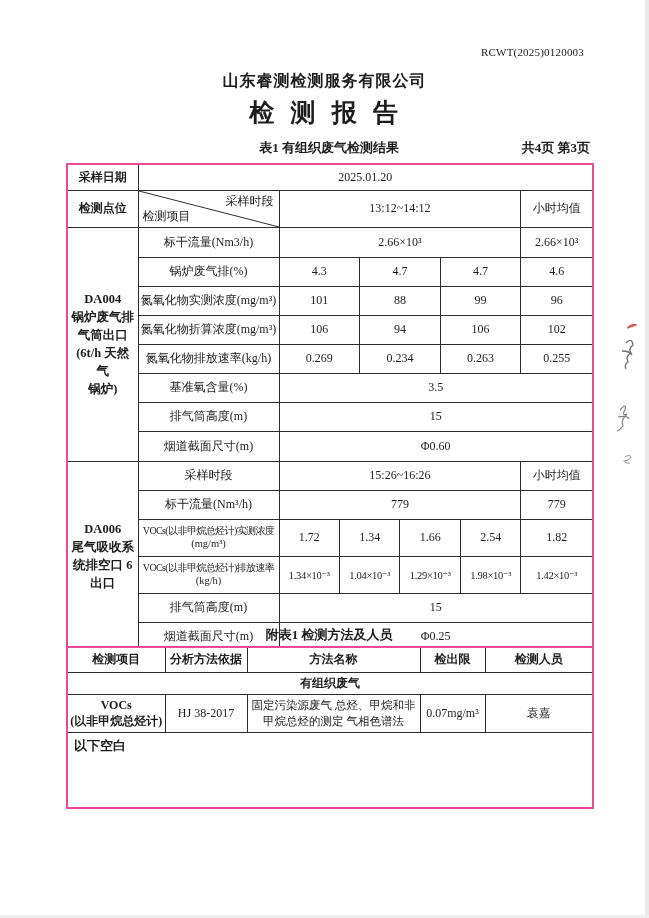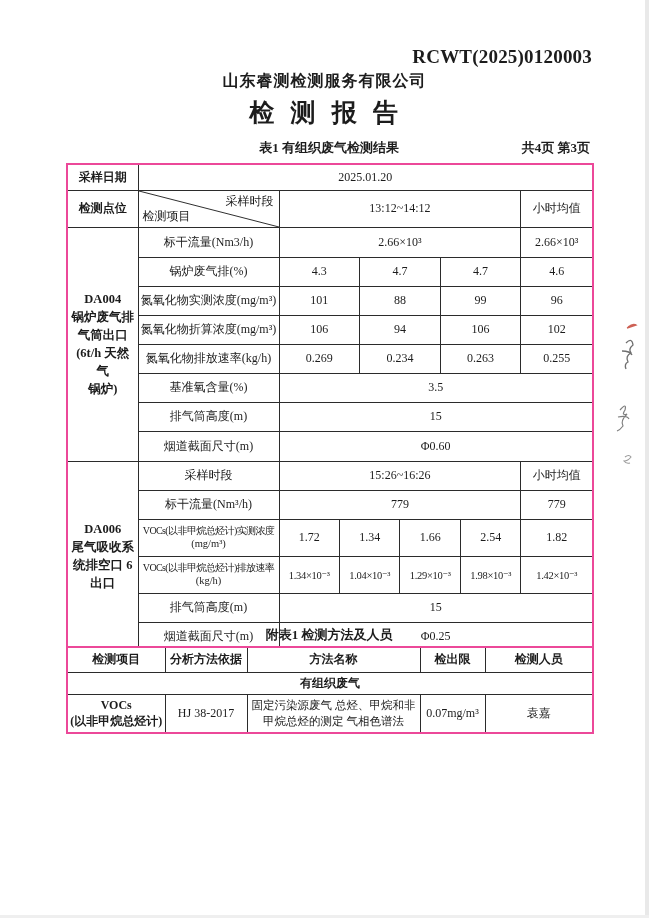--- a/index.html
+++ b/index.html
@@ -3,21 +3,21 @@
 <meta charset="utf-8">
 <style>
   html,body{margin:0;padding:0;}
   body{
     width:649px;height:918px;position:relative;background:#ffffff;
     font-family:"Liberation Serif","DejaVu Serif",serif;color:#1c1c1c;
     overflow:hidden;
   }
   .edge-right{position:absolute;top:0;right:0;width:4px;height:918px;background:#e9e9e9;}
   .edge-bottom{position:absolute;left:0;bottom:0;width:649px;height:3px;background:#efefef;}
-  .report-no{position:absolute;top:46px;right:57px;font-size:19px;font-weight:bold;letter-spacing:0.2px;}
+  .report-no{position:absolute;top:46px;right:65px;font-size:11px;font-weight:normal;letter-spacing:0.2px;}
   .company{position:absolute;top:71px;left:0;width:649px;text-align:center;font-size:16px;font-weight:bold;letter-spacing:1px;}
   .report-title{position:absolute;top:96px;left:0;width:649px;text-align:center;font-size:25px;font-weight:bold;word-spacing:6px;letter-spacing:2px;}
   .caption-row{position:absolute;top:139px;left:66px;width:526px;height:18px;font-size:13px;font-weight:bold;}
   .caption-row .cap{position:absolute;left:0;width:100%;text-align:center;}
   .caption-row .pag{position:absolute;right:2px;top:0;}
   .t2-caption{position:absolute;top:626px;left:66px;width:526px;text-align:center;font-size:13px;font-weight:bold;}
 
   table{border-collapse:collapse;table-layout:fixed;position:absolute;left:66px;background:#fff;}
   #table1{top:163px;width:526px;}
   #table2{top:646px;width:526px;}
@@ -190,20 +190,23 @@
     <td colspan="5" class="bold">有组织废气</td>
   </tr>
   <tr style="height:36px">
     <td class="bold preline">VOCs
 (以非甲烷总烃计)</td>
     <td>HJ 38-2017</td>
     <td class="method-cell">固定污染源废气 总烃、甲烷和非甲烷总烃的测定 气相色谱法</td>
     <td>0.07mg/m³</td>
     <td>袁嘉</td>
   </tr>
+  <tr style="height:76px">
+    <td colspan="5" class="blank-cell">以下空白</td>
+  </tr>
 </tbody>
   </table>
 
 <svg class="artifacts" viewBox="0 0 48 160">
   <path d="M30 12 q5 -4 8 -2 q-6 2 -9 3" stroke="#c0392b" stroke-width="1.4" fill="none" opacity="0.8"></path>
   <path d="M28 28 q6 -6 7 2 q-5 4 -2 8 q-6 3 -3 9 q-4 2 -2 7 M24 36 q8 0 10 4" stroke="#3f3f3f" stroke-width="1.3" fill="none" opacity="0.75"></path>
   <path d="M22 95 q7 -8 5 0 q-4 6 2 4 q-7 7 -4 12 q-3 4 -6 5 M20 102 q9 -2 11 2" stroke="#474747" stroke-width="1.2" fill="none" opacity="0.7"></path>
   <path d="M27 142 q4 -3 6 0 q-3 4 -7 4 q2 3 6 2" stroke="#555" stroke-width="1.1" fill="none" opacity="0.6"></path>
 </svg>
 

